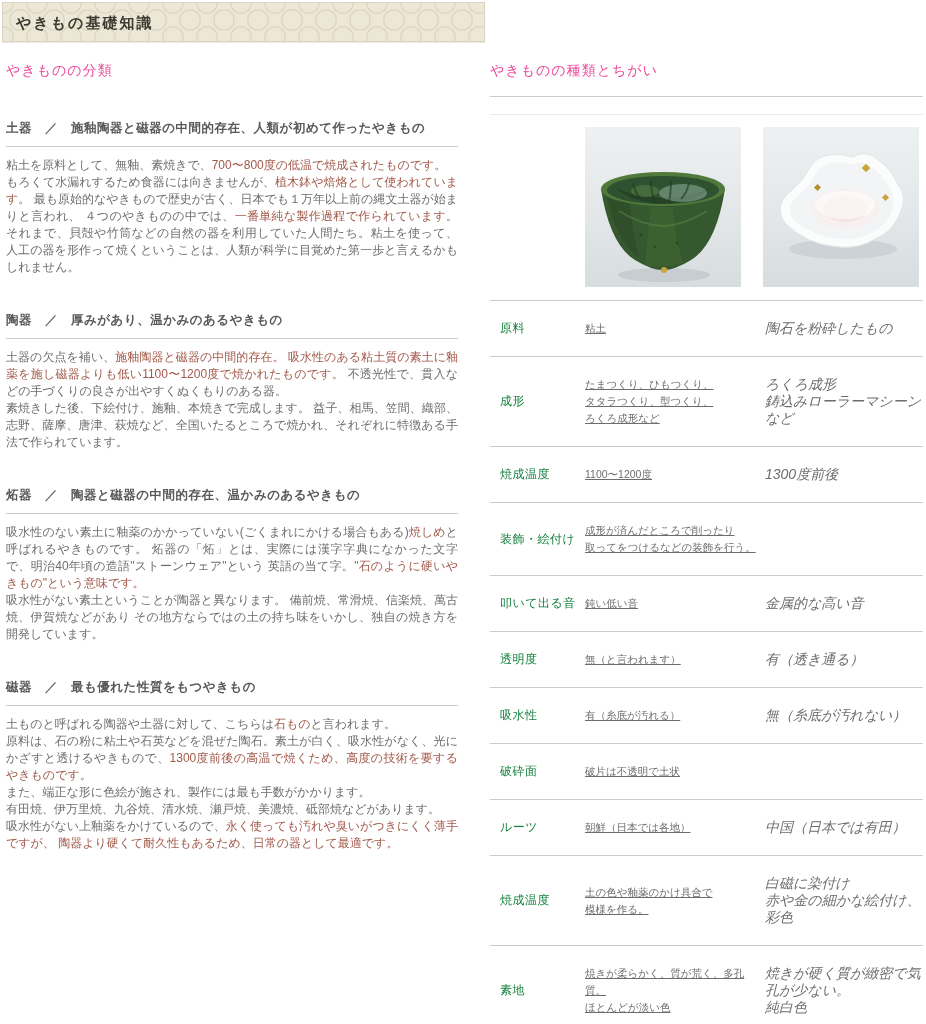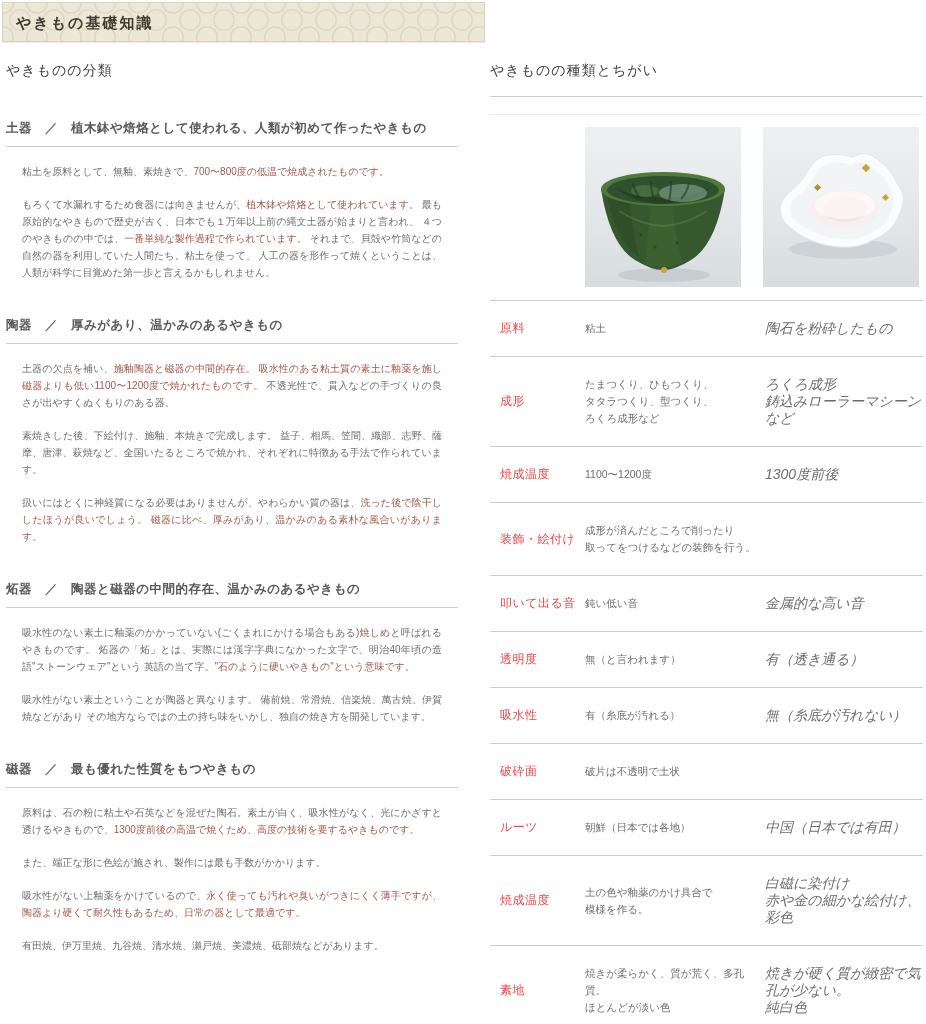--- a/index.html
+++ b/index.html
@@ -31,97 +31,97 @@
   }
   .banner-title{
     padding:11px 8px 0 13px;
     font-family:"Liberation Serif","DejaVu Serif",serif;
     font-weight:bold;font-size:15px;letter-spacing:2px;color:#3d3b32;
   }
   
   .left-col{position:absolute;left:6px;top:62px;width:452px;}
   .right-col{position:absolute;left:490px;top:62px;width:433px;}
   .col-heading{
-    font-size:14px;font-weight:normal;color:#404040;margin:0;letter-spacing:1px;
+    font-size:14px;font-weight:normal;color:#ec4899;margin:0;letter-spacing:1px;
   }
   .left-col .col-heading{margin-bottom:40px;}
   .right-col .col-heading{margin-bottom:16px;}
   
   .section{margin-bottom:36px;}
   .sec-head{font-size:12.5px;color:#595959;margin:0 0 9px 0;letter-spacing:0.5px;}
   .sec-head .term{margin-right:13px;}
   .sec-head .sep{margin-right:13px;color:#6a6a6a;}
   .rule{border-top:1px solid #cccccc;height:0;}
   .sec-body{margin-top:10px;}
-  .sec-par{margin:16px;font-size:10px;line-height:17px;color:#6d6d6d;text-align:justify;}
+  .sec-par{margin:0;font-size:12px;line-height:17px;color:#6d6d6d;text-align:justify;}
   .hl{color:#a2594a;}
   
   .rule-light{border-top:1px solid #ebebeb;height:0;margin-top:17px;}
   .images-row{margin:12px 0 13px 95px;display:flex;gap:22px;}
   .img-box{
     width:156px;height:160px;
     background:linear-gradient(#eef1f2 0%,#e3e7e9 55%,#d7dcdf 100%);
   }
   .img-box svg{display:block;}
   
   .compare-table{border-top:1px solid #cccccc;}
   .trow{
     display:flex;align-items:center;
     border-bottom:1px solid #cccccc;
     padding:19px 0 19px 10px;min-height:24px;box-sizing:border-box;
   }
-  .cell-label{width:85px;flex:none;font-size:12px;color:#ef4444;letter-spacing:0.5px;}
-  .cell-toki{width:180px;flex:none;font-size:10.5px;line-height:17px;color:#6d6d6d;white-space:pre-line;padding-right:0;box-sizing:border-box;}
+  .cell-label{width:85px;flex:none;font-size:12px;color:#15803d;letter-spacing:0.5px;}
+  .cell-toki{width:180px;flex:none;font-size:10.5px;line-height:17px;color:#6d6d6d;white-space:pre-line;padding-right:0;box-sizing:border-box;text-decoration:underline;}
   .cell-jiki{flex:1;font-size:14px;line-height:17px;color:#6d6d6d;white-space:pre-line;font-style:italic;}
 </style>
 </head>
 <body>
 
 <div class="page">
 
   <div class="banner">
     <div class="banner-title">やきもの基礎知識</div>
   </div>
 
   <div class="left-col">
     <h2 class="col-heading">やきものの分類</h2>
     <div>
         <div class="section">
-          <h3 class="sec-head"><span class="term">土器</span><span class="sep">／</span><span class="subtitle">植木鉢や焙烙として使われる、人類が初めて作ったやきもの</span></h3>
+          <h3 class="sec-head"><span class="term">土器</span><span class="sep">／</span><span class="subtitle">施釉陶器と磁器の中間的存在、人類が初めて作ったやきもの</span></h3>
           <div class="rule"></div>
           <div class="sec-body">
             <p class="sec-par"><span>粘土を原料として、無釉、素焼きで、</span><span class="hl">700〜800度の低温で焼成されたものです。</span></p>
             <p class="sec-par"><span>もろくて水漏れするため食器には向きませんが、</span><span class="hl">植木鉢や焙烙として使われています。</span><span> 最も原始的なやきもので歴史が古く、日本でも１万年以上前の縄文土器が始まりと言われ、 ４つのやきものの中では、</span><span class="hl">一番単純な製作過程で作られています。</span><span> それまで、貝殻や竹筒などの自然の器を利用していた人間たち。粘土を使って、 人工の器を形作って焼くということは、人類が科学に目覚めた第一歩と言えるかもしれません。</span></p>
           </div>
         </div>
         <div class="section">
           <h3 class="sec-head"><span class="term">陶器</span><span class="sep">／</span><span class="subtitle">厚みがあり、温かみのあるやきもの</span></h3>
           <div class="rule"></div>
           <div class="sec-body">
             <p class="sec-par"><span>土器の欠点を補い、</span><span class="hl">施釉陶器と磁器の中間的存在。 吸水性のある粘土質の素土に釉薬を施し磁器よりも低い1100〜1200度で焼かれたものです。</span><span> 不透光性で、貫入などの手づくりの良さが出やすくぬくもりのある器。</span></p>
             <p class="sec-par"><span>素焼きした後、下絵付け、施釉、本焼きで完成します。 益子、相馬、笠間、織部、志野、薩摩、唐津、萩焼など、全国いたるところで焼かれ、それぞれに特徴ある手法で作られています。</span></p>
-            <p class="sec-par"><span>扱いにはとくに神経質になる必要はありませんが、やわらかい質の器は、</span><span class="hl">洗った後で陰干ししたほうが良いでしょう。 磁器に比べ、厚みがあり、温かみのある素朴な風合いがあります。</span></p>
           </div>
         </div>
         <div class="section">
           <h3 class="sec-head"><span class="term">炻器</span><span class="sep">／</span><span class="subtitle">陶器と磁器の中間的存在、温かみのあるやきもの</span></h3>
           <div class="rule"></div>
           <div class="sec-body">
             <p class="sec-par"><span>吸水性のない素土に釉薬のかかっていない(ごくまれにかける場合もある)</span><span class="hl">焼しめ</span><span>と呼ばれるやきものです。 炻器の「炻」とは、実際には漢字字典になかった文字で、明治40年頃の造語"ストーンウェア"という 英語の当て字。</span><span class="hl">"石のように硬いやきもの"という意味です。</span></p>
             <p class="sec-par"><span>吸水性がない素土ということが陶器と異なります。 備前焼、常滑焼、信楽焼、萬古焼、伊賀焼などがあり その地方ならではの土の持ち味をいかし、独自の焼き方を開発しています。</span></p>
           </div>
         </div>
         <div class="section">
           <h3 class="sec-head"><span class="term">磁器</span><span class="sep">／</span><span class="subtitle">最も優れた性質をもつやきもの</span></h3>
           <div class="rule"></div>
           <div class="sec-body">
+            <p class="sec-par"><span>土ものと呼ばれる陶器や土器に対して、こちらは</span><span class="hl">石もの</span><span>と言われます。</span></p>
             <p class="sec-par"><span>原料は、石の粉に粘土や石英などを混ぜた陶石。素土が白く、吸水性がなく、光にかざすと透けるやきもので、</span><span class="hl">1300度前後の高温で焼くため、高度の技術を要するやきものです。</span></p>
             <p class="sec-par"><span>また、端正な形に色絵が施され、製作には最も手数がかかります。</span></p>
+            <p class="sec-par"><span>有田焼、伊万里焼、九谷焼、清水焼、瀬戸焼、美濃焼、砥部焼などがあります。</span></p>
             <p class="sec-par"><span>吸水性がない上釉薬をかけているので、</span><span class="hl">永く使っても汚れや臭いがつきにくく薄手ですが、 陶器より硬くて耐久性もあるため、日常の器として最適です。</span></p>
-            <p class="sec-par"><span>有田焼、伊万里焼、九谷焼、清水焼、瀬戸焼、美濃焼、砥部焼などがあります。</span></p>
           </div>
         </div>
       </div>
   </div>
 
   <div class="right-col">
     <h2 class="col-heading">やきものの種類とちがい</h2>
     <div class="rule"></div>
     <div class="rule-light"></div>
 

